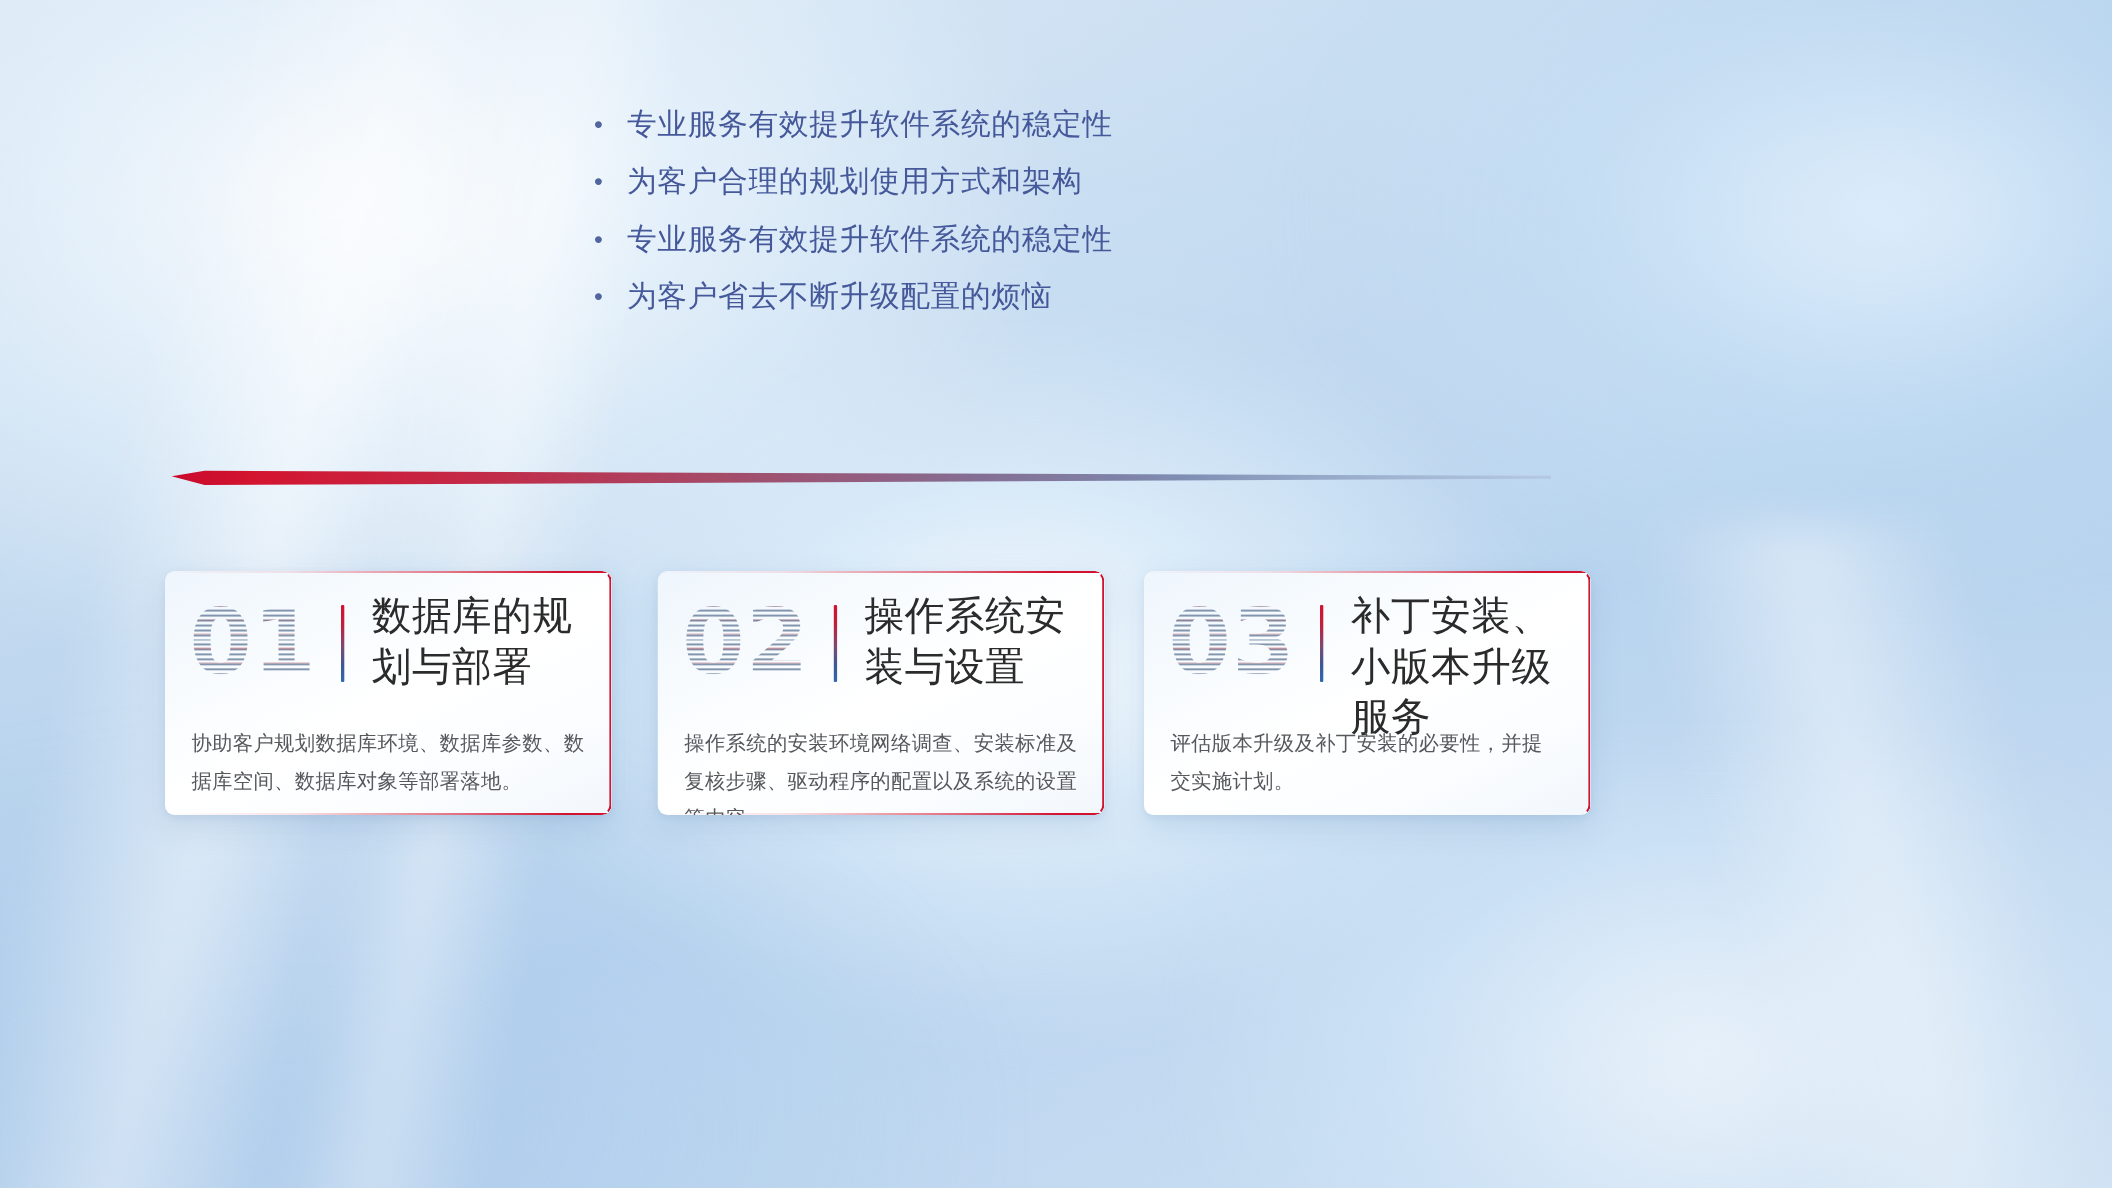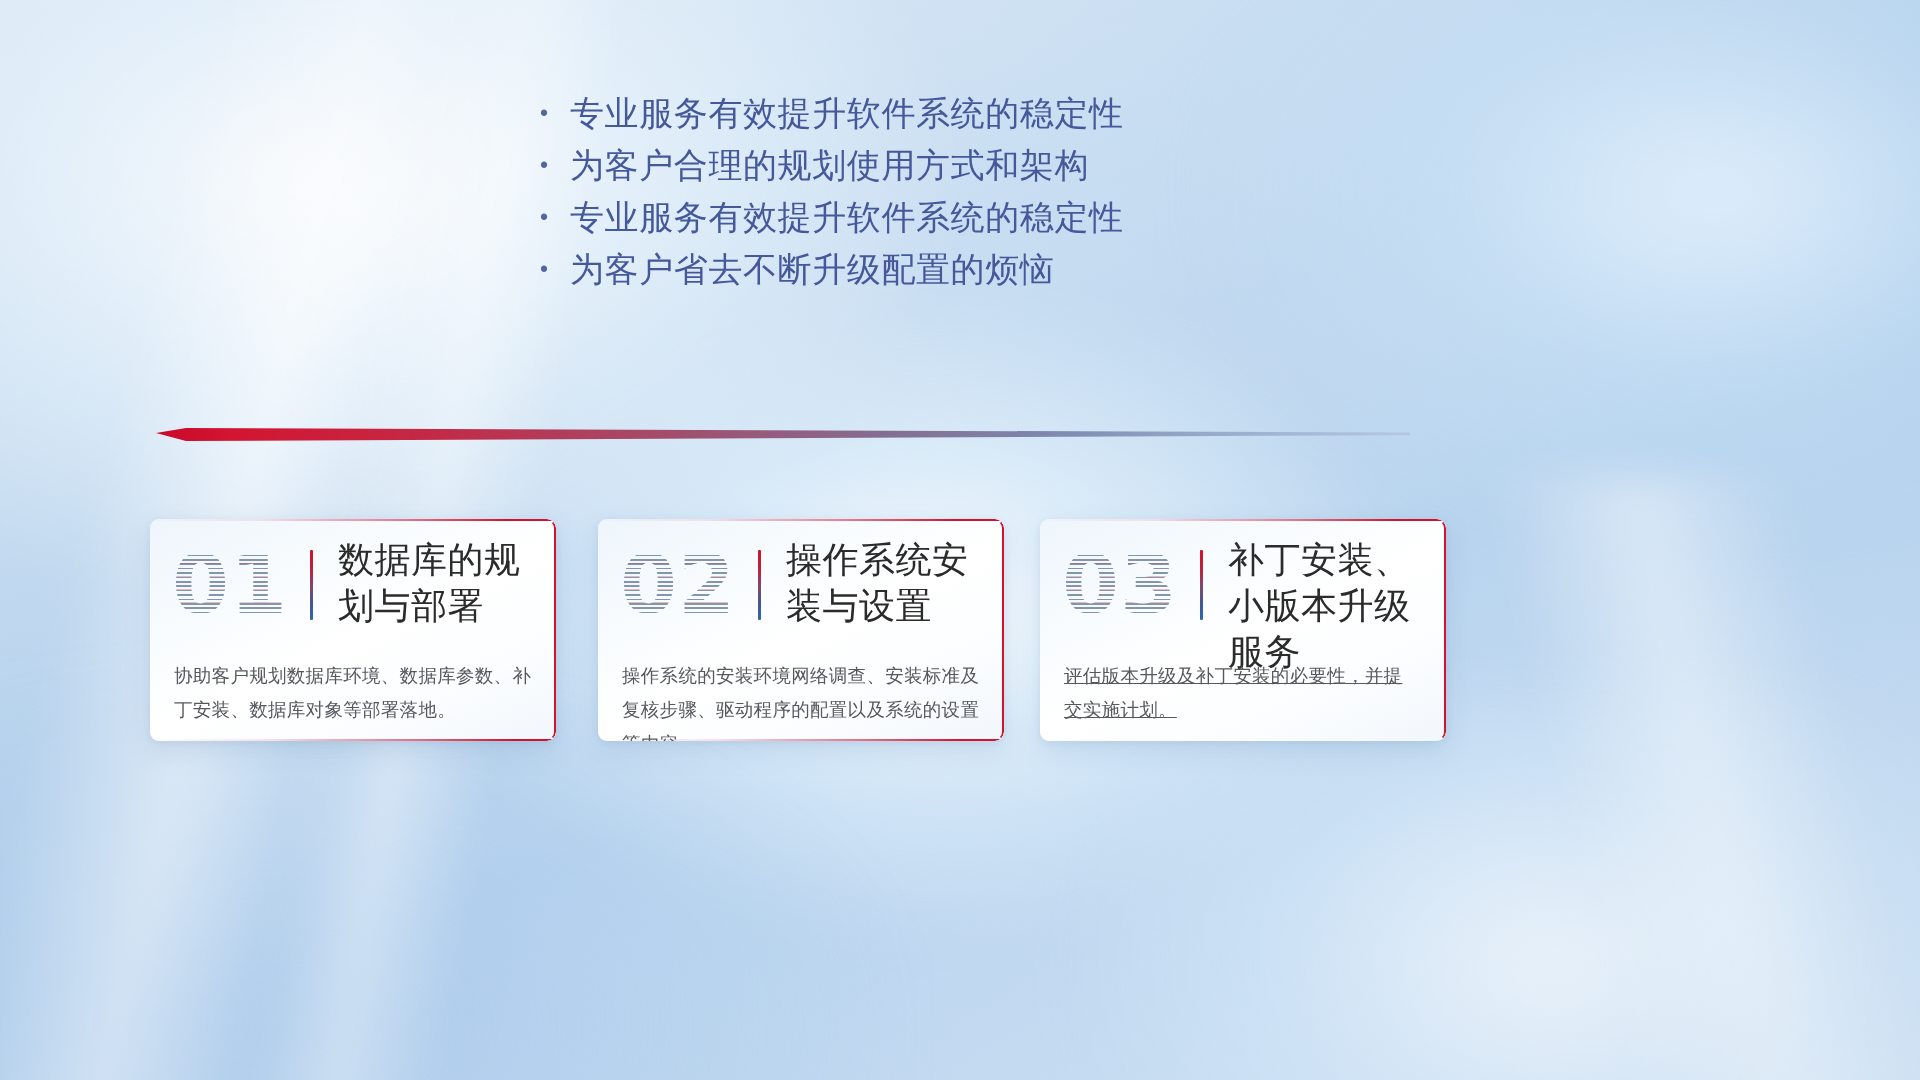--- a/index.html
+++ b/index.html
@@ -64,21 +64,21 @@
 
   
   #bullets {
     position:absolute; left:540px; top:88px; width:640px;
   }
   .bullet-row { display:flex; align-items:flex-start; height:52px; }
   .bullet-dot {
     width:30px; flex:0 0 30px; color:#51659f; font-size:23px; line-height:50px; text-align:left;
   }
   .bullet-text {
-    font-size:34px; line-height:50px; color:#45589a; letter-spacing:0.6px; white-space:nowrap;
+    font-size:27px; line-height:50px; color:#45589a; letter-spacing:0.6px; white-space:nowrap;
     font-weight:400;
   }
 
   
   #divider { position:absolute; left:152px; top:424px; width:1258px; height:22px; }
 
   
   #cards { position:absolute; left:150px; top:519px; width:1302px; height:225px; }
   .card {
     position:absolute; top:0; width:406px; height:222px; border-radius:9px;
@@ -151,21 +151,21 @@
 
   .card-title {
     position:absolute; left:188px; top:18px; width:206px;
     font-size:36px; line-height:46px; color:#2b2b2b; font-weight:400; letter-spacing:0.5px;
   }
 
   .card-body {
     position:absolute; left:24px; top:140px; width:360px;
     font-size:18.5px; line-height:34px; color:#56585c; letter-spacing:0.3px;
   }
-  .card-body.c3 { width:352px;text-decoration:underline; }
+  .card-body.c3 { width:352px; }
 </style>
 </head>
 <body>
 
 <div id="bg">
   <div class="bg-base"></div>
   <div class="glow-a"></div>
   <div class="glow-c"></div>
   <div class="glow-b"></div>
   <div class="glow-d"></div>
@@ -228,21 +228,21 @@
     <div class="card-head">
       <div class="ghost-num">
         <span>01</span>
       </div>
       <div class="ghost-tint">
         <span>01</span>
       </div>
       <div class="vbar"></div>
       <div class="card-title">数据库的规划与部署</div>
     </div>
-    <div class="card-body">协助客户规划数据库环境、数据库参数、补丁安装、数据库对象等部署落地。</div>
+    <div class="card-body">协助客户规划数据库环境、数据库参数、数据库空间、数据库对象等部署落地。</div>
   </div>
 
   <div class="card" style="left:448px;">
     <div class="card-accent"></div>
     <div class="card-head">
       <div class="ghost-num">
         <span>02</span>
       </div>
       <div class="ghost-tint">
         <span>02</span>

